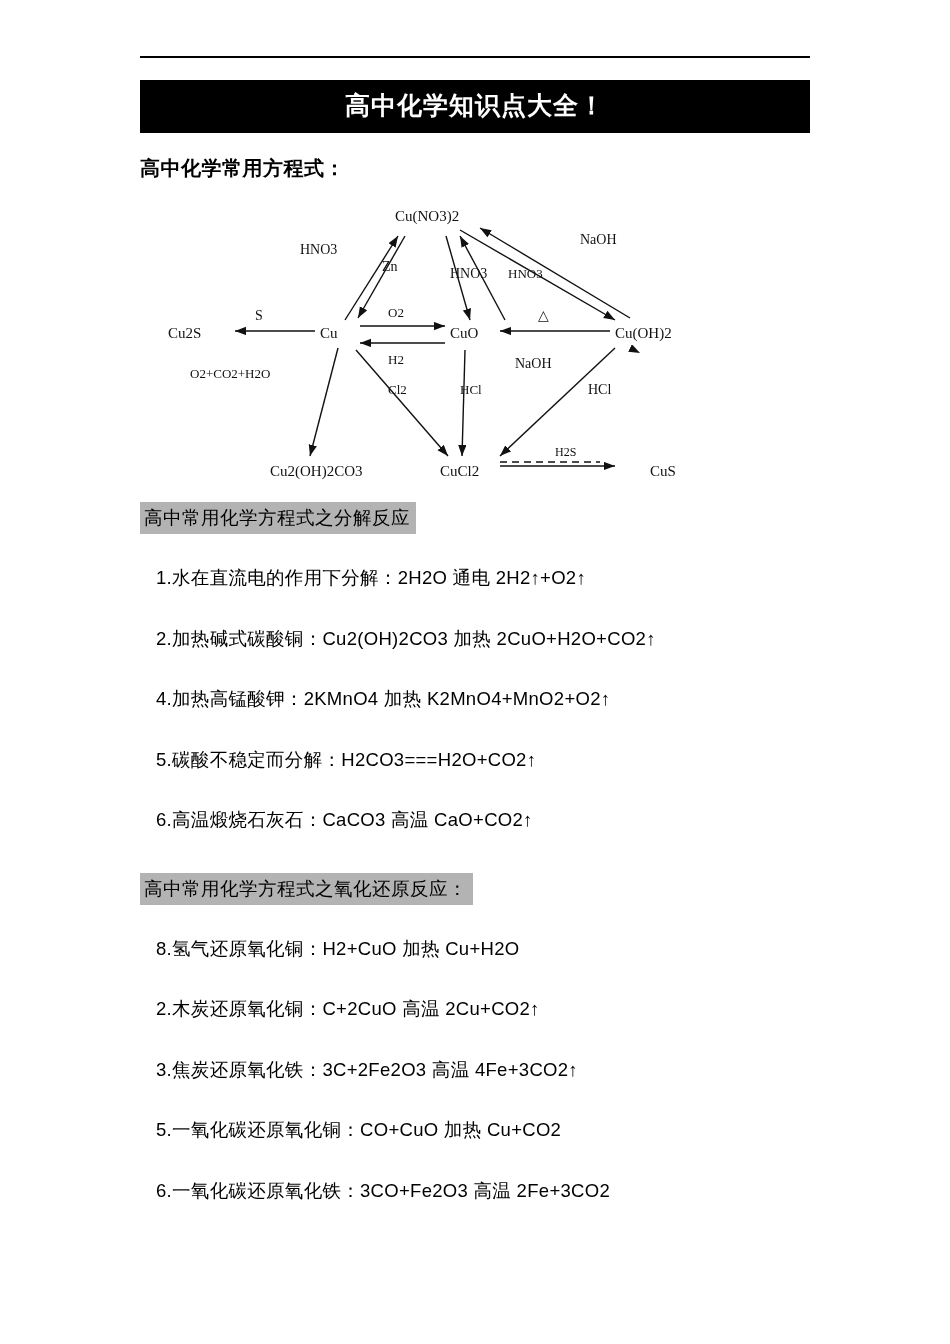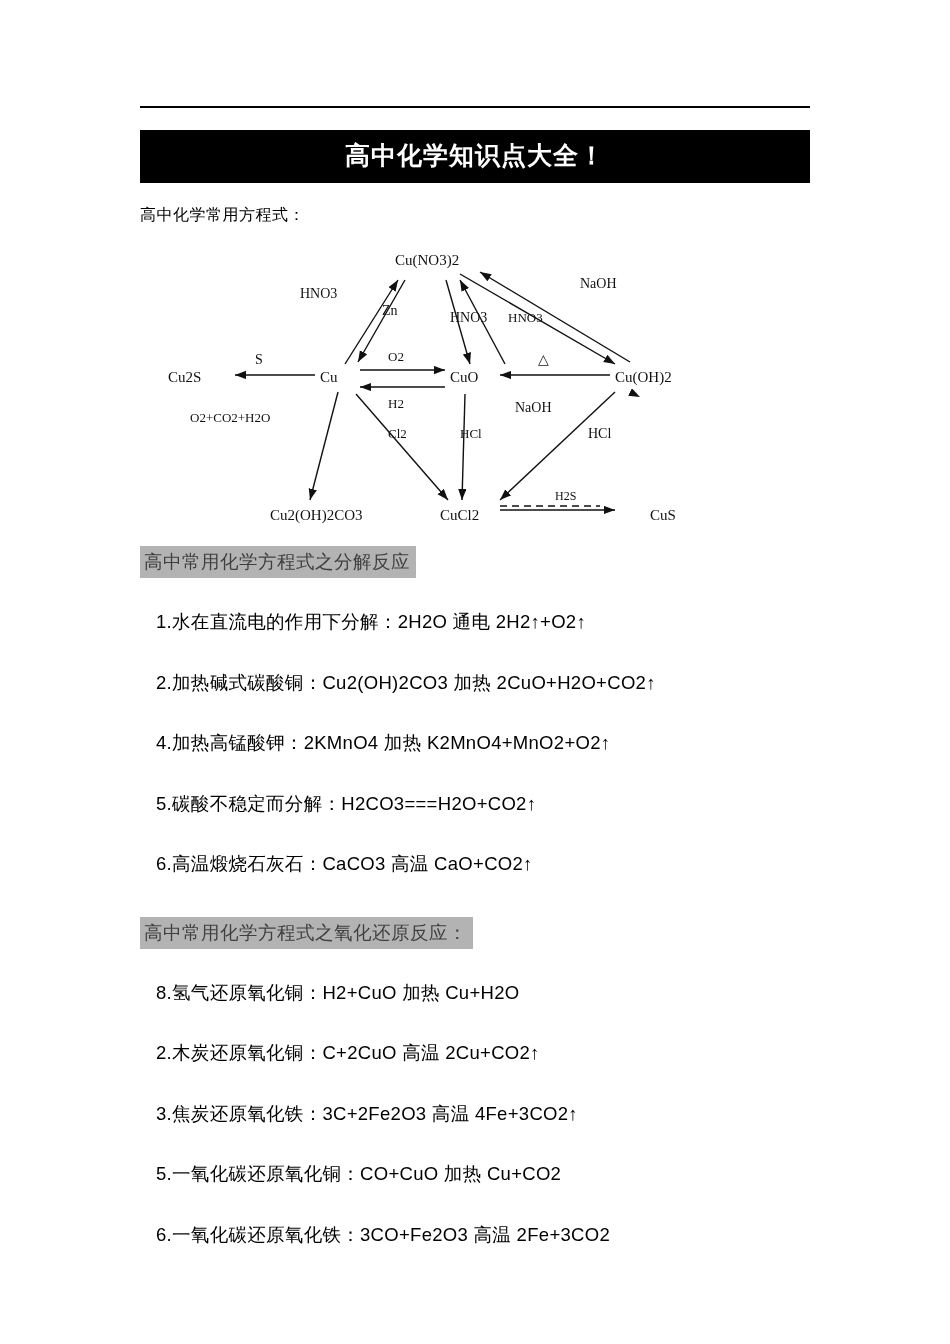--- a/index.html
+++ b/index.html
@@ -12,53 +12,53 @@
     height: 1344px;
     font-family: "Liberation Sans", sans-serif;
     color: #000000;
     position: relative;
     overflow: hidden;
   }
   .page {
     width: 950px;
     height: 976px;
     box-sizing: border-box;
-    padding: 106px 140px 0 140px;
+    padding: 56px 140px 0 140px;
     position: relative;
   }
   .top-rule {
     border-top: 2px solid #000;
     width: 670px;
     margin: 0 0 22px 0;
   }
   .title-bar {
     background: #000000;
     color: #ffffff;
     text-align: center;
     font-size: 25px;
     font-weight: bold;
     letter-spacing: 1px;
     padding: 9px 0 11px 0;
     width: 670px;
     box-sizing: border-box;
   }
   .subtitle {
-    font-size: 16px;
-    font-weight: normal;
+    font-size: 20px;
+    font-weight: bold;
     margin: 22px 0 0 0;
     letter-spacing: 0.5px;
   }
   .figure-wrap {
     margin: 16px 0 0 20px;
     width: 600px;
   }
   .section-head {
     display: inline-block;
     background: #b3b3b3;
-    color: #404040;
+    color: #000000;
     font-size: 18.5px;
     padding: 3px 6px 4px 4px;
     margin: 14px 0 6px 0;
     letter-spacing: 0.5px;
     font-family: Liberation Mono, monospace;
   }
   .eq-line {
     font-size: 18.5px;
     line-height: 1.0;
     margin: 16px;

